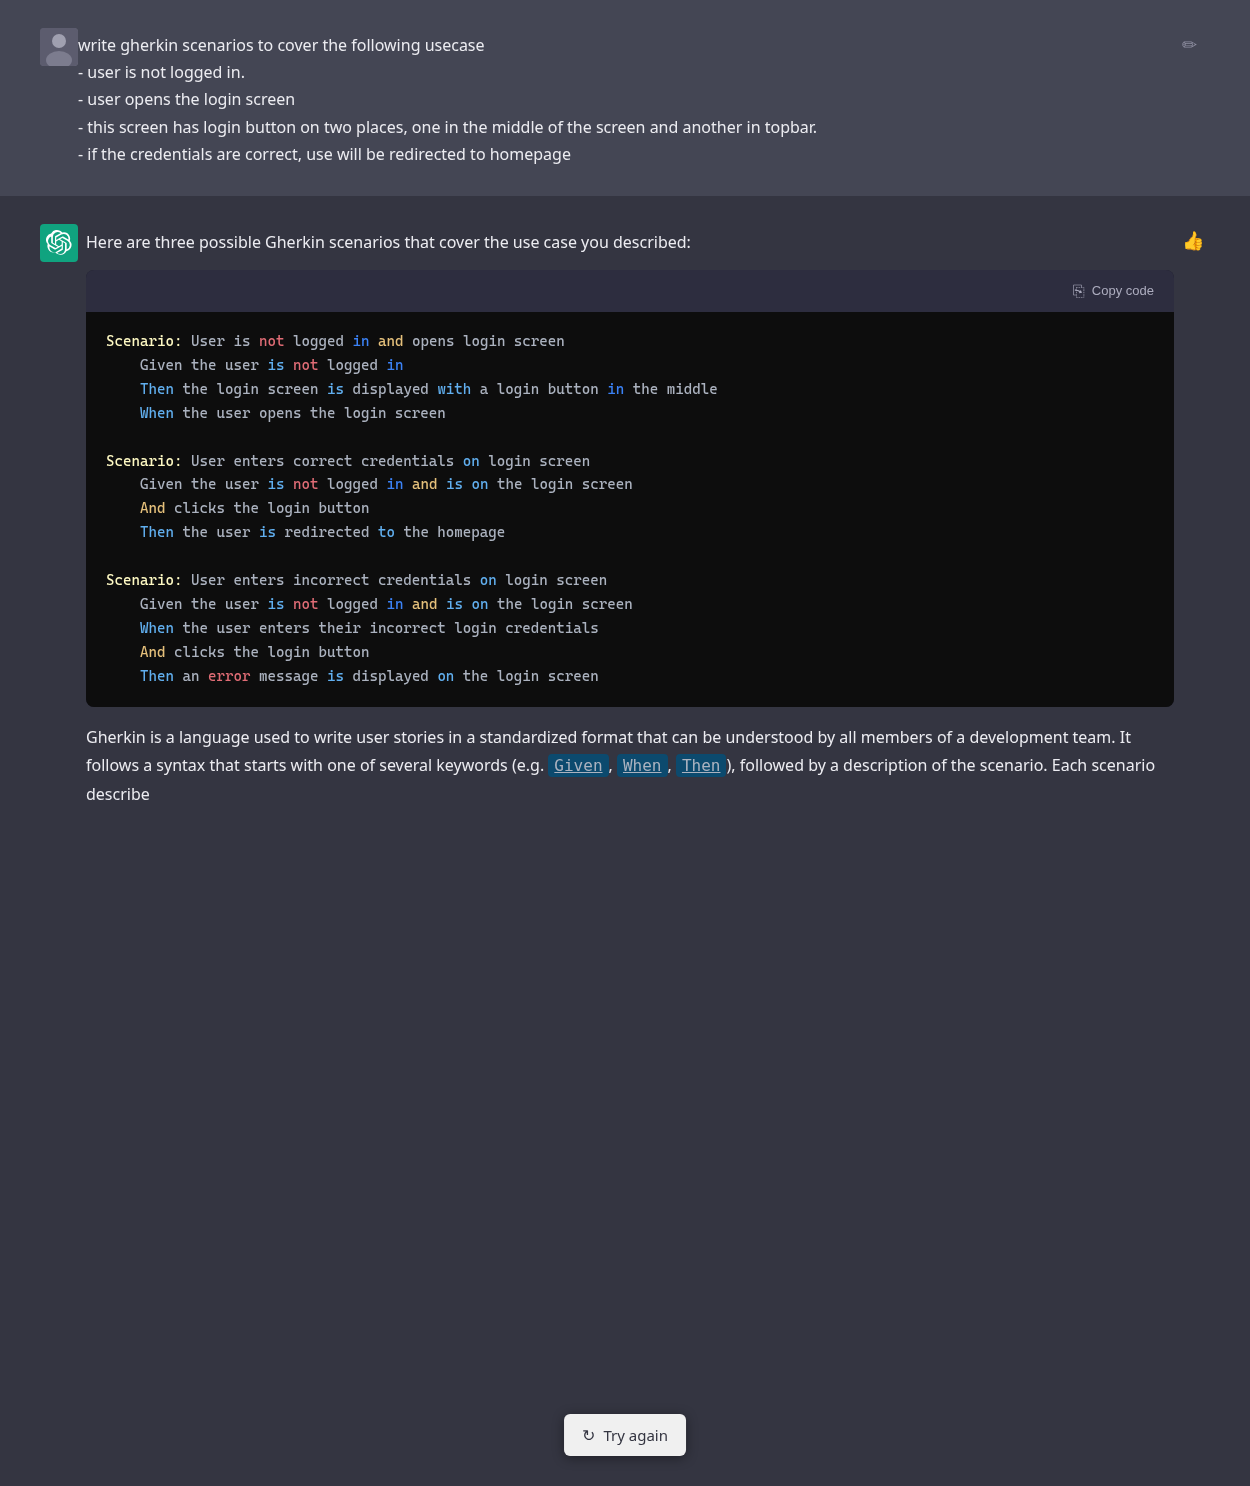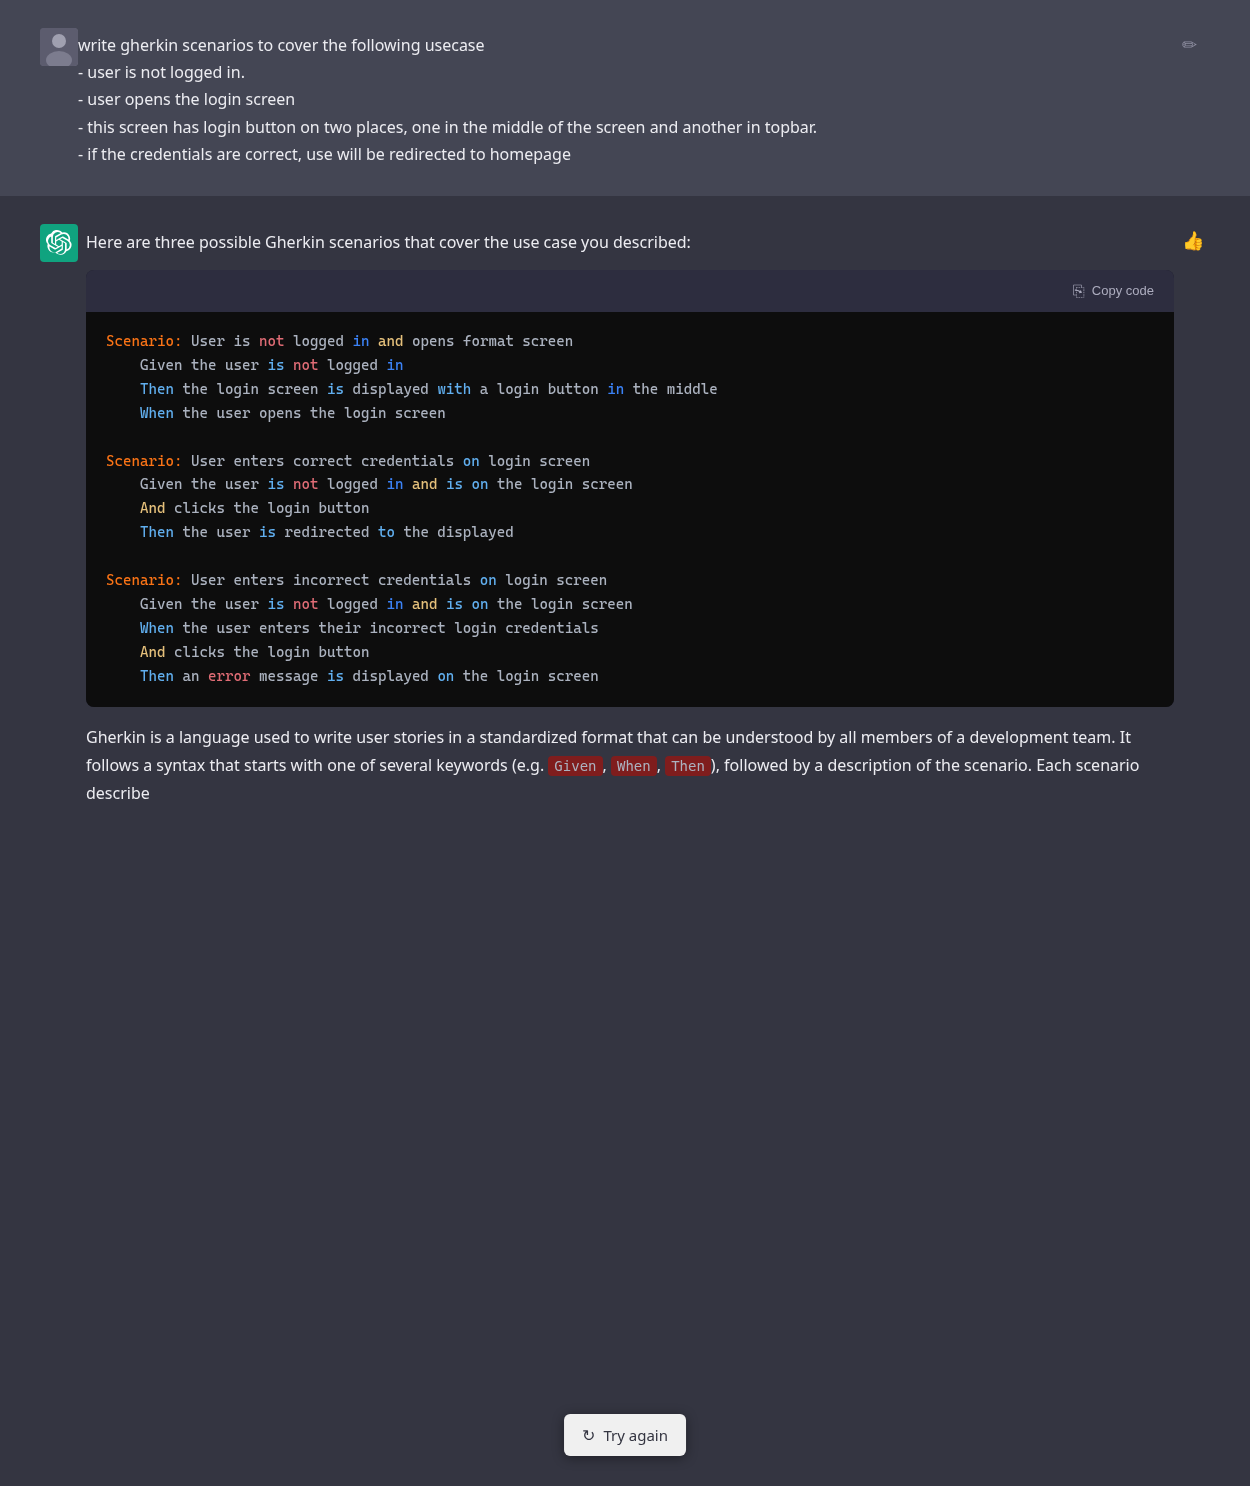--- a/index.html
+++ b/index.html
@@ -143,21 +143,21 @@
       overflow-x: auto;
       background-color: #0d0d0d;
     }
 
     .code-line {
       display: block;
       white-space: pre;
     }
 
     
-    .kw-scenario { color: #f97316; margin-top: 32px; }          
+    .kw-scenario { color: #fef9c3; margin-top: 32px; }          
     .kw-when { color: #61afef; }           
     .kw-then { color: #61afef; }           
     .kw-and { color: #e5c07b; }            
     .kw-in { color: #3b82f6; }             
     .kw-on { color: #61afef; }             
     .kw-is { color: #61afef; }             
     .kw-not { color: #e06c75; }            
     .kw-with { color: #61afef; }           
     .kw-to { color: #61afef; }             
     .kw-of { color: #61afef; }
@@ -167,25 +167,26 @@
     
     .description-text {
       font-size: 16px;
       line-height: 1.75;
       color: #ececf1;
       margin-top: 16px;
     }
 
     .inline-code {
       font-family: 'Söhne Mono', monospace;
-      background-color: #7f1d1d;
+      background-color: #0c4a6e;
       padding: 2px 6px;
       border-radius: 4px;
-      font-size: 14px;
+      font-size: 16px;
       color: #abb2bf;
+      text-decoration: underline;
     }
 
     
     .try-again-container {
       position: fixed;
       bottom: 30px;
       left: 50%;
       transform: translateX(-50%);
       z-index: 100;
     }
@@ -248,31 +249,31 @@
 
       <div class="code-block-wrapper">
         <div class="code-block-header">
           <button class="copy-code-btn">
             <span class="copy-icon">⎘</span>
             <span>Copy code</span>
           </button>
         </div>
         <div class="code-content">
 
-          <span class="code-line"><span class="kw-scenario">Scenario:</span><span class="plain"> User </span><span class="plain">is </span><span class="kw-not">not</span><span class="plain"> logged </span><span class="kw-in">in</span><span class="plain"> </span><span class="kw-and">and</span><span class="plain"> opens format screen</span></span>
+          <span class="code-line"><span class="kw-scenario">Scenario:</span><span class="plain"> User </span><span class="plain">is </span><span class="kw-not">not</span><span class="plain"> logged </span><span class="kw-in">in</span><span class="plain"> </span><span class="kw-and">and</span><span class="plain"> opens login screen</span></span>
           <span class="code-line"><span class="plain">    Given the user </span><span class="kw-is">is</span><span class="plain"> </span><span class="kw-not">not</span><span class="plain"> logged </span><span class="kw-in">in</span></span>
           <span class="code-line"><span class="plain">    </span><span class="kw-then">Then</span><span class="plain"> the login screen </span><span class="kw-is">is</span><span class="plain"> displayed </span><span class="kw-with">with</span><span class="plain"> a login button </span><span class="kw-in">in</span><span class="plain"> the middle</span></span>
           <span class="code-line"><span class="plain">    </span><span class="kw-when">When</span><span class="plain"> the user opens the login screen</span></span>
 
           <span class="code-line"> </span>
 
           <span class="code-line"><span class="kw-scenario">Scenario:</span><span class="plain"> User enters correct credentials </span><span class="kw-on">on</span><span class="plain"> login screen</span></span>
           <span class="code-line"><span class="plain">    Given the user </span><span class="kw-is">is</span><span class="plain"> </span><span class="kw-not">not</span><span class="plain"> logged </span><span class="kw-in">in</span><span class="plain"> </span><span class="kw-and">and</span><span class="plain"> </span><span class="kw-is">is</span><span class="plain"> </span><span class="kw-on">on</span><span class="plain"> the login screen</span></span>
           <span class="code-line"><span class="plain">    </span><span class="kw-and">And</span><span class="plain"> clicks the login button</span></span>
-          <span class="code-line"><span class="plain">    </span><span class="kw-then">Then</span><span class="plain"> the user </span><span class="kw-is">is</span><span class="plain"> redirected </span><span class="kw-to">to</span><span class="plain"> the displayed</span></span>
+          <span class="code-line"><span class="plain">    </span><span class="kw-then">Then</span><span class="plain"> the user </span><span class="kw-is">is</span><span class="plain"> redirected </span><span class="kw-to">to</span><span class="plain"> the homepage</span></span>
 
           <span class="code-line"> </span>
 
           <span class="code-line"><span class="kw-scenario">Scenario:</span><span class="plain"> User enters incorrect credentials </span><span class="kw-on">on</span><span class="plain"> login screen</span></span>
           <span class="code-line"><span class="plain">    Given the user </span><span class="kw-is">is</span><span class="plain"> </span><span class="kw-not">not</span><span class="plain"> logged </span><span class="kw-in">in</span><span class="plain"> </span><span class="kw-and">and</span><span class="plain"> </span><span class="kw-is">is</span><span class="plain"> </span><span class="kw-on">on</span><span class="plain"> the login screen</span></span>
           <span class="code-line"><span class="plain">    </span><span class="kw-when">When</span><span class="plain"> the user enters their incorrect login credentials</span></span>
           <span class="code-line"><span class="plain">    </span><span class="kw-and">And</span><span class="plain"> clicks the login button</span></span>
           <span class="code-line"><span class="plain">    </span><span class="kw-then">Then</span><span class="plain"> an </span><span class="kw-error">error</span><span class="plain"> message </span><span class="kw-is">is</span><span class="plain"> displayed </span><span class="kw-on">on</span><span class="plain"> the login screen</span></span>
 
         </div>

